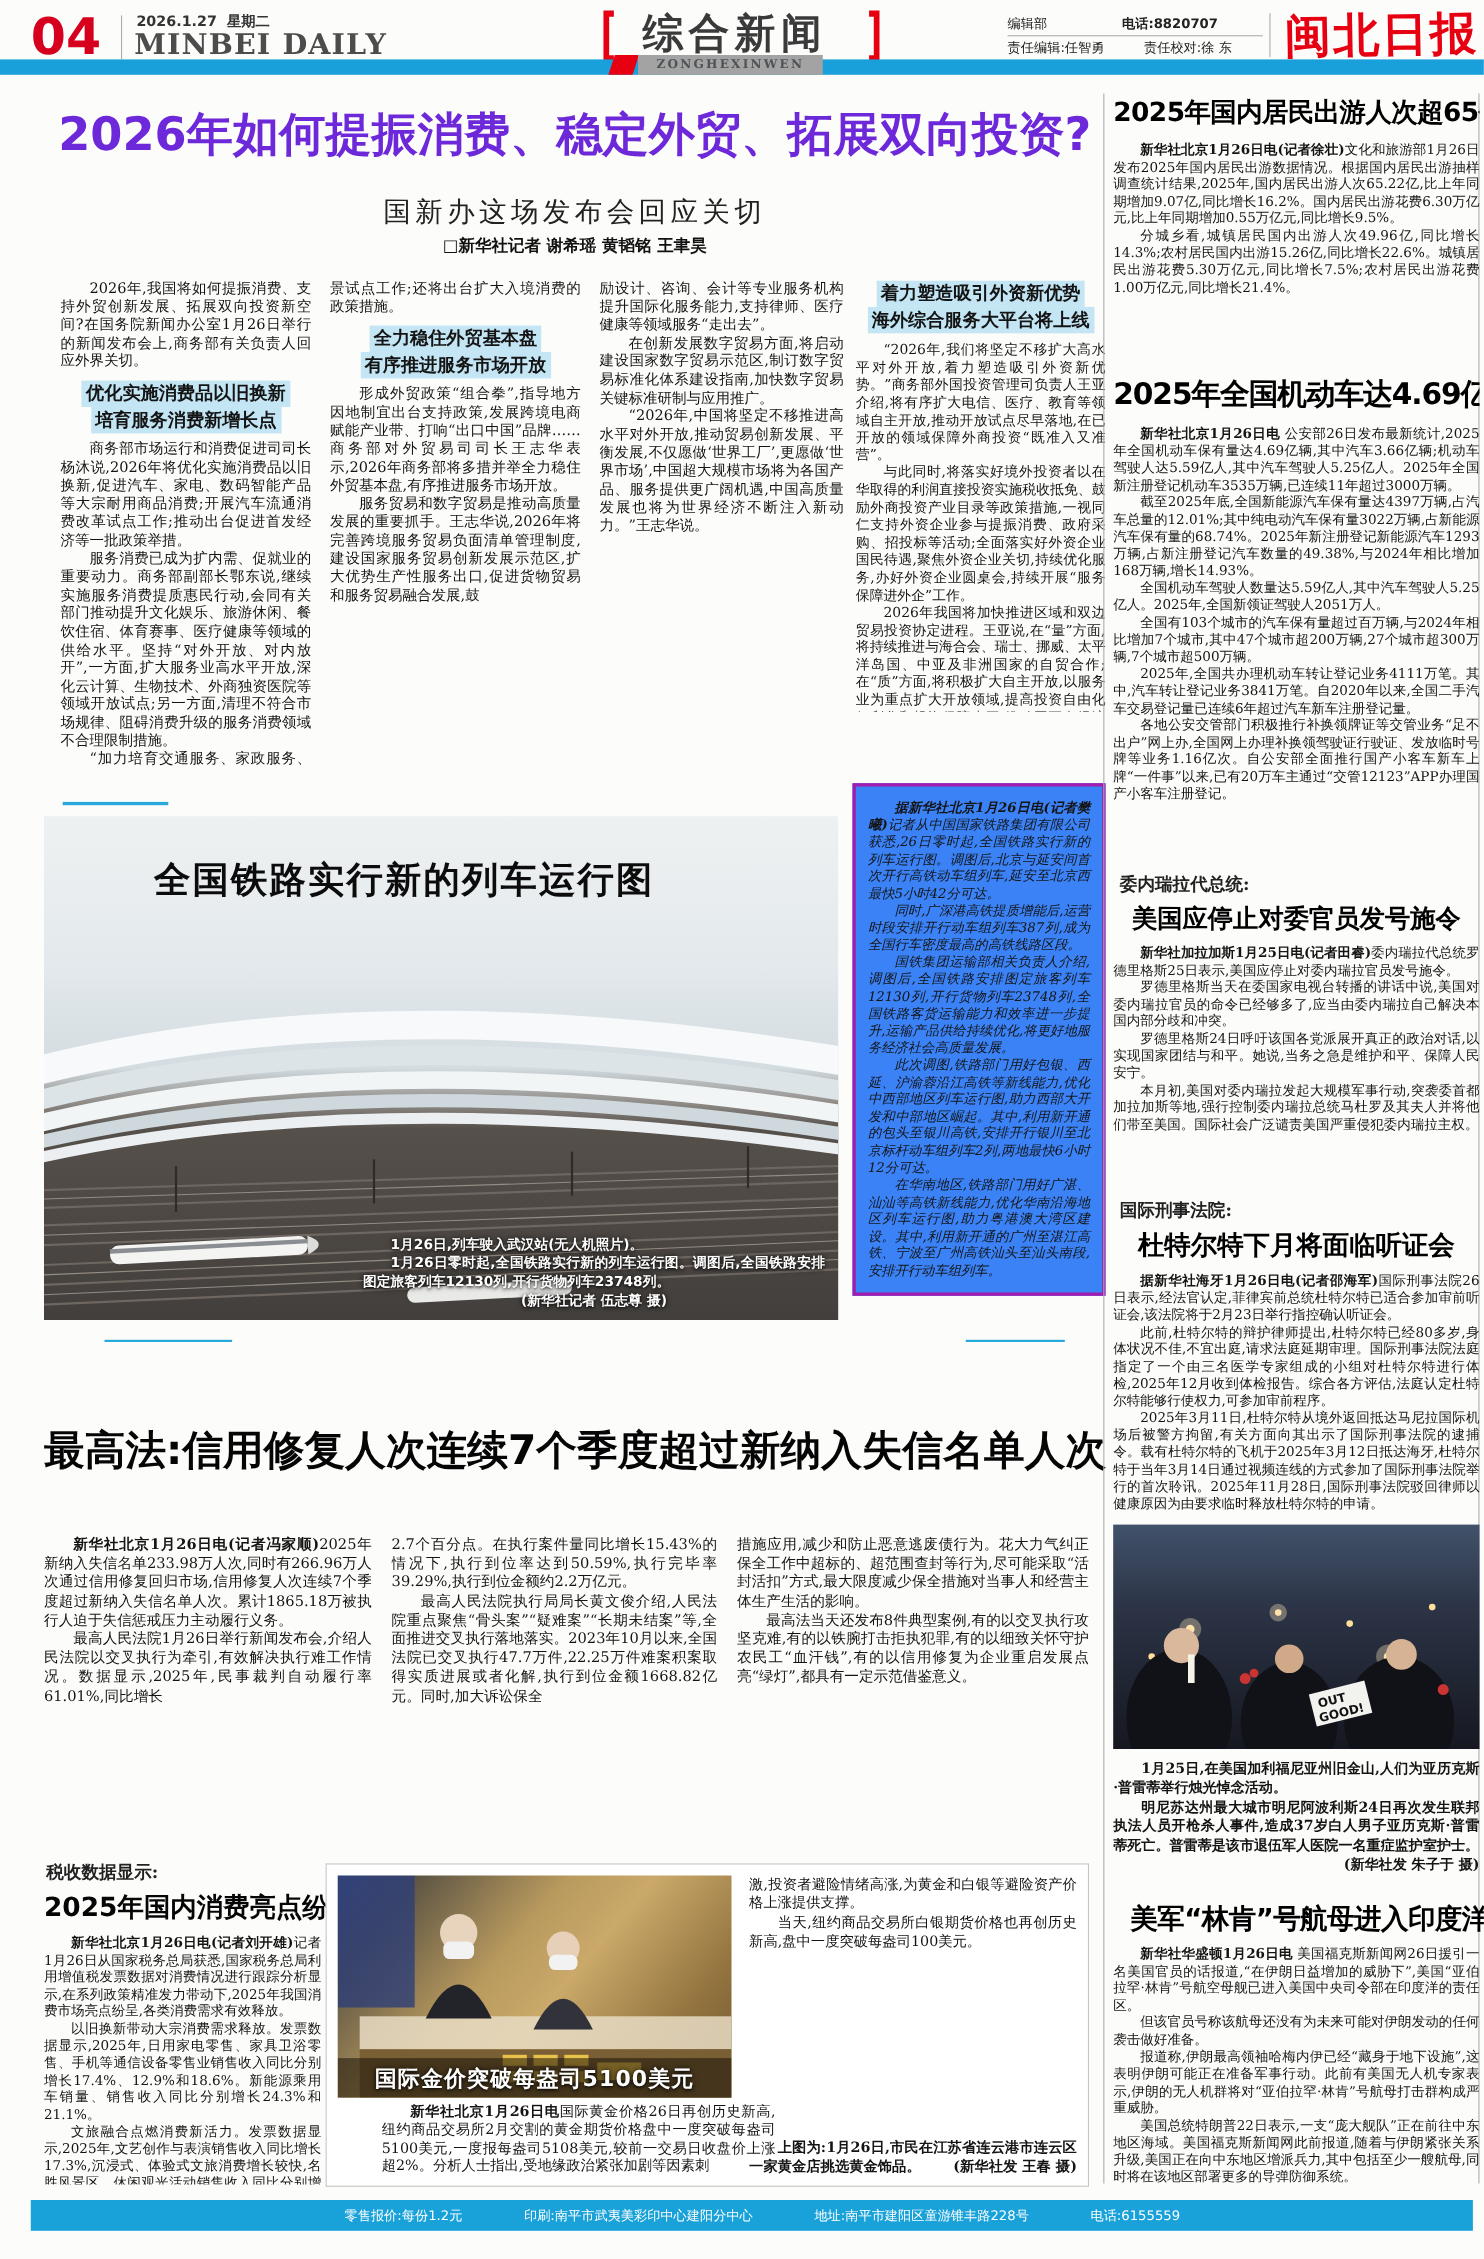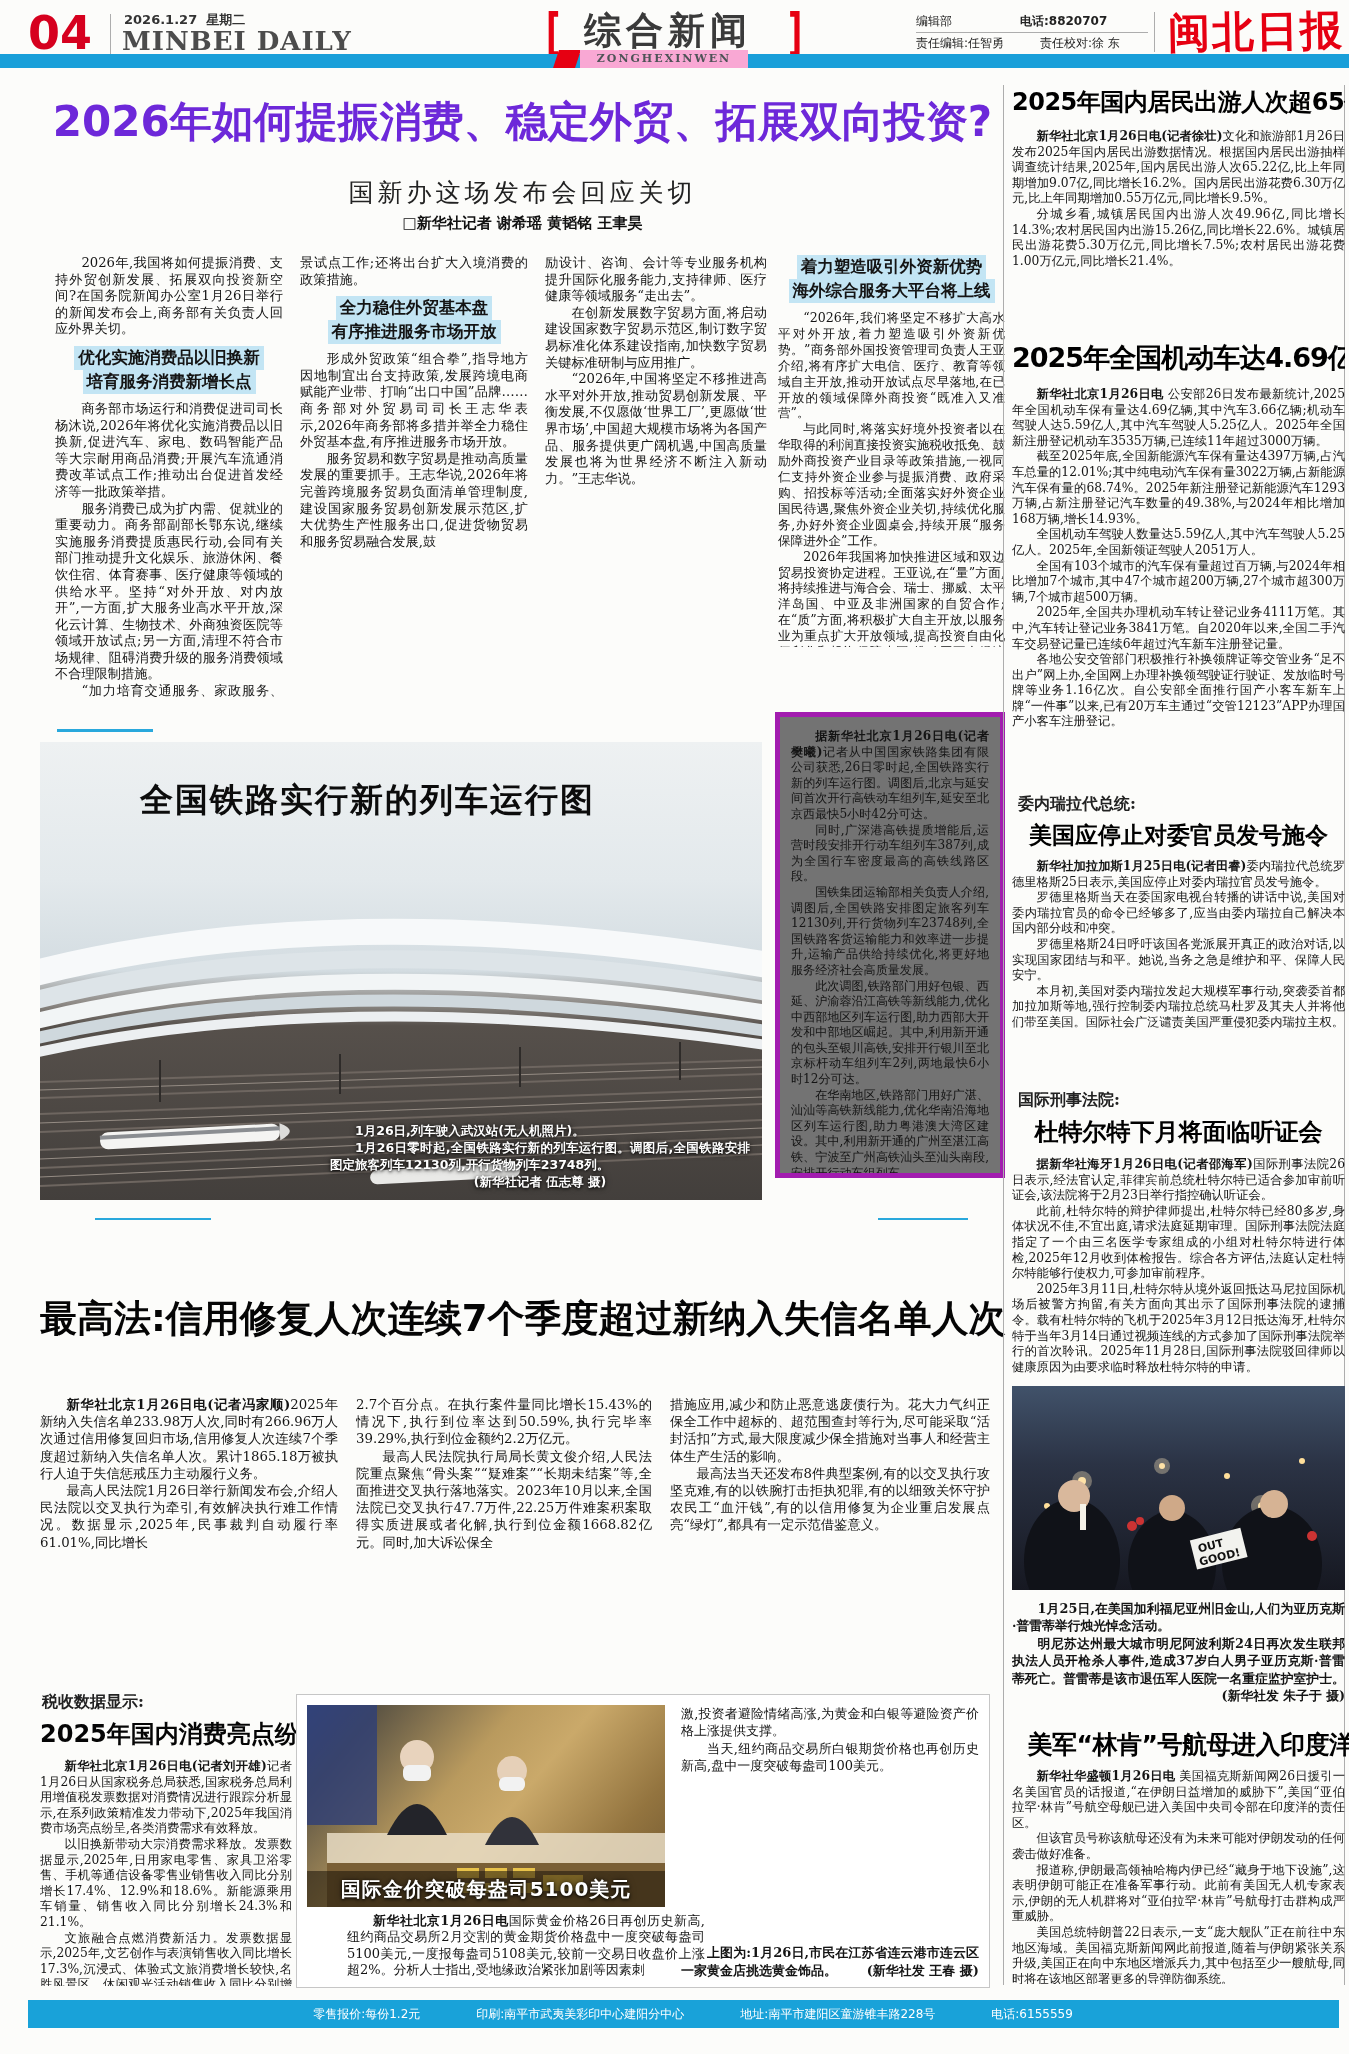--- a/index.html
+++ b/index.html
@@ -14,41 +14,41 @@
   .sbody{font-family:"DejaVu Serif","Liberation Serif",serif;font-size:12.3px;line-height:15.6px;color:#141414;overflow:hidden;}
   .subhead{text-align:center;font-weight:bold;font-size:16.5px;line-height:24px;margin:8px 0 7px;text-indent:0;}
   .hl{background:#c3e5f4;padding:0 4px;display:inline-block;text-align:center;}
   .kicker{font-family:"DejaVu Serif","Liberation Serif",serif;font-weight:bold;font-size:16px;color:#222;}
   .sb-h{font-weight:bold;text-align:center;color:#000;white-space:nowrap;overflow:hidden;}
   .rule-v{width:1px;background:#adadad;}
   .rule-h{height:1px;background:#adadad;}
   .cyan{background:#29a8dc;}
   .cap-w{color:#fff;font-weight:bold;text-shadow:0 1px 3px rgba(0,0,0,.9),0 0 6px rgba(0,0,0,.6);}
   .photo{overflow:hidden;}
-  .bluebox{border:5px solid #a21caf;background:#737373;}
+  .bluebox{border:3px solid #a21caf;background:#3b82f6;font-style:italic;}
   .goldbox{border:1px solid #c6c6c6;background:#fff;}
 </style>
 </head>
 <body>
 
 <div class="abs" style="left:0;top:0;width:1349px;height:70px;">
   <div class="abs" style="left:28px;top:10px;font-size:46px;font-weight:800;color:#d6001e;line-height:46px;">04</div>
   <div class="abs rule-v" style="left:110px;top:14px;height:40px;"></div>
   <div class="abs" style="left:124px;top:11px;font-size:13px;font-weight:bold;color:#333;">
     <span>2026.1.27</span>&nbsp;&nbsp;<span>星期二</span>
   </div>
   <div class="abs serif" style="left:122px;top:26px;font-size:26px;font-weight:bold;color:#4c4c4c;letter-spacing:1px;">MINBEI DAILY</div>
 
   <span class="abs" style="left:546px;top:2px;font-size:52px;font-weight:800;color:#e60012;transform:scaleX(.6);transform-origin:left top;">[</span>
   <div class="abs" style="left:584px;top:6px;font-size:37px;font-weight:800;color:#3a3a3a;letter-spacing:5px;white-space:nowrap;">综合新闻</div>
   <span class="abs" style="left:788px;top:2px;font-size:52px;font-weight:800;color:#e60012;transform:scaleX(.6);transform-origin:left top;">]</span>
 
   <div class="abs cyan" style="left:0;top:54px;width:1349px;height:14px;background:#199fd9;"></div>
   <div class="abs" style="left:556px;top:50px;width:22px;height:18px;background:#e60012;transform:skewX(-18deg);"></div>
-  <div class="abs serif" style="left:580px;top:50px;width:168px;height:18px;background:#f9a8d4;color:#4e5357;font-size:11px;font-weight:bold;letter-spacing:2px;text-align:center;line-height:18px;">ZONGHEXINWEN</div>
+  <div class="abs serif" style="left:580px;top:50px;width:168px;height:18px;background:#a3a3a3;color:#4e5357;font-size:11px;font-weight:bold;letter-spacing:2px;text-align:center;line-height:18px;">ZONGHEXINWEN</div>
 
   <div class="abs" style="left:916px;top:11px;width:232px;height:42px;font-size:12px;color:#222;">
     <div style="display:flex;height:21px;align-items:center;">
       <span style="width:104px;">编辑部</span>
       <span style="font-weight:bold;">电话:8820707</span>
     </div>
     <div class="rule-h" style="width:232px;"></div>
     <div style="display:flex;height:21px;align-items:center;">
       <span style="width:124px;">责任编辑:任智勇</span>
       <span>责任校对:徐 东</span>

